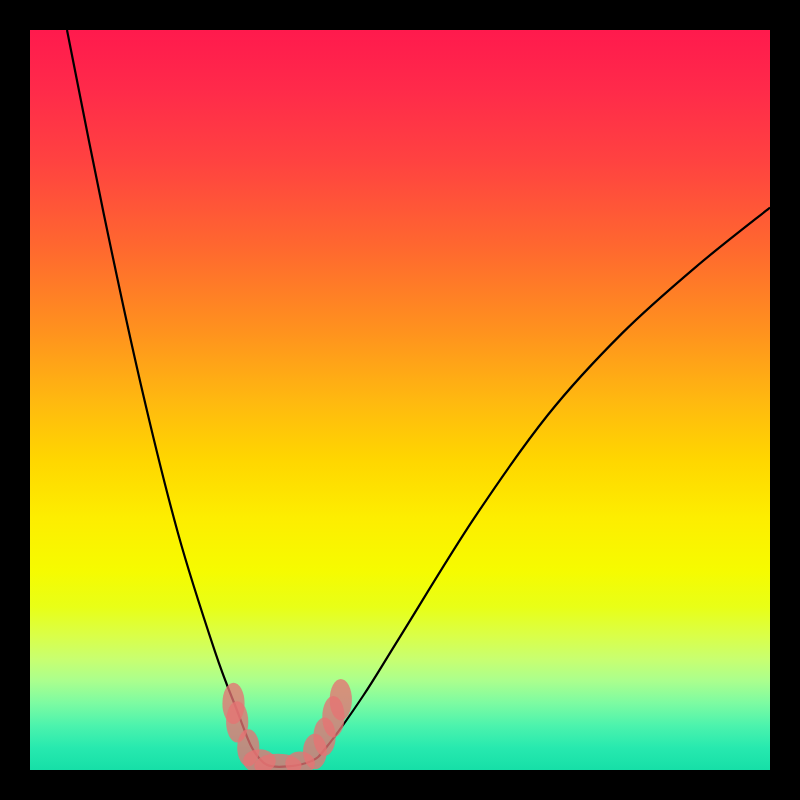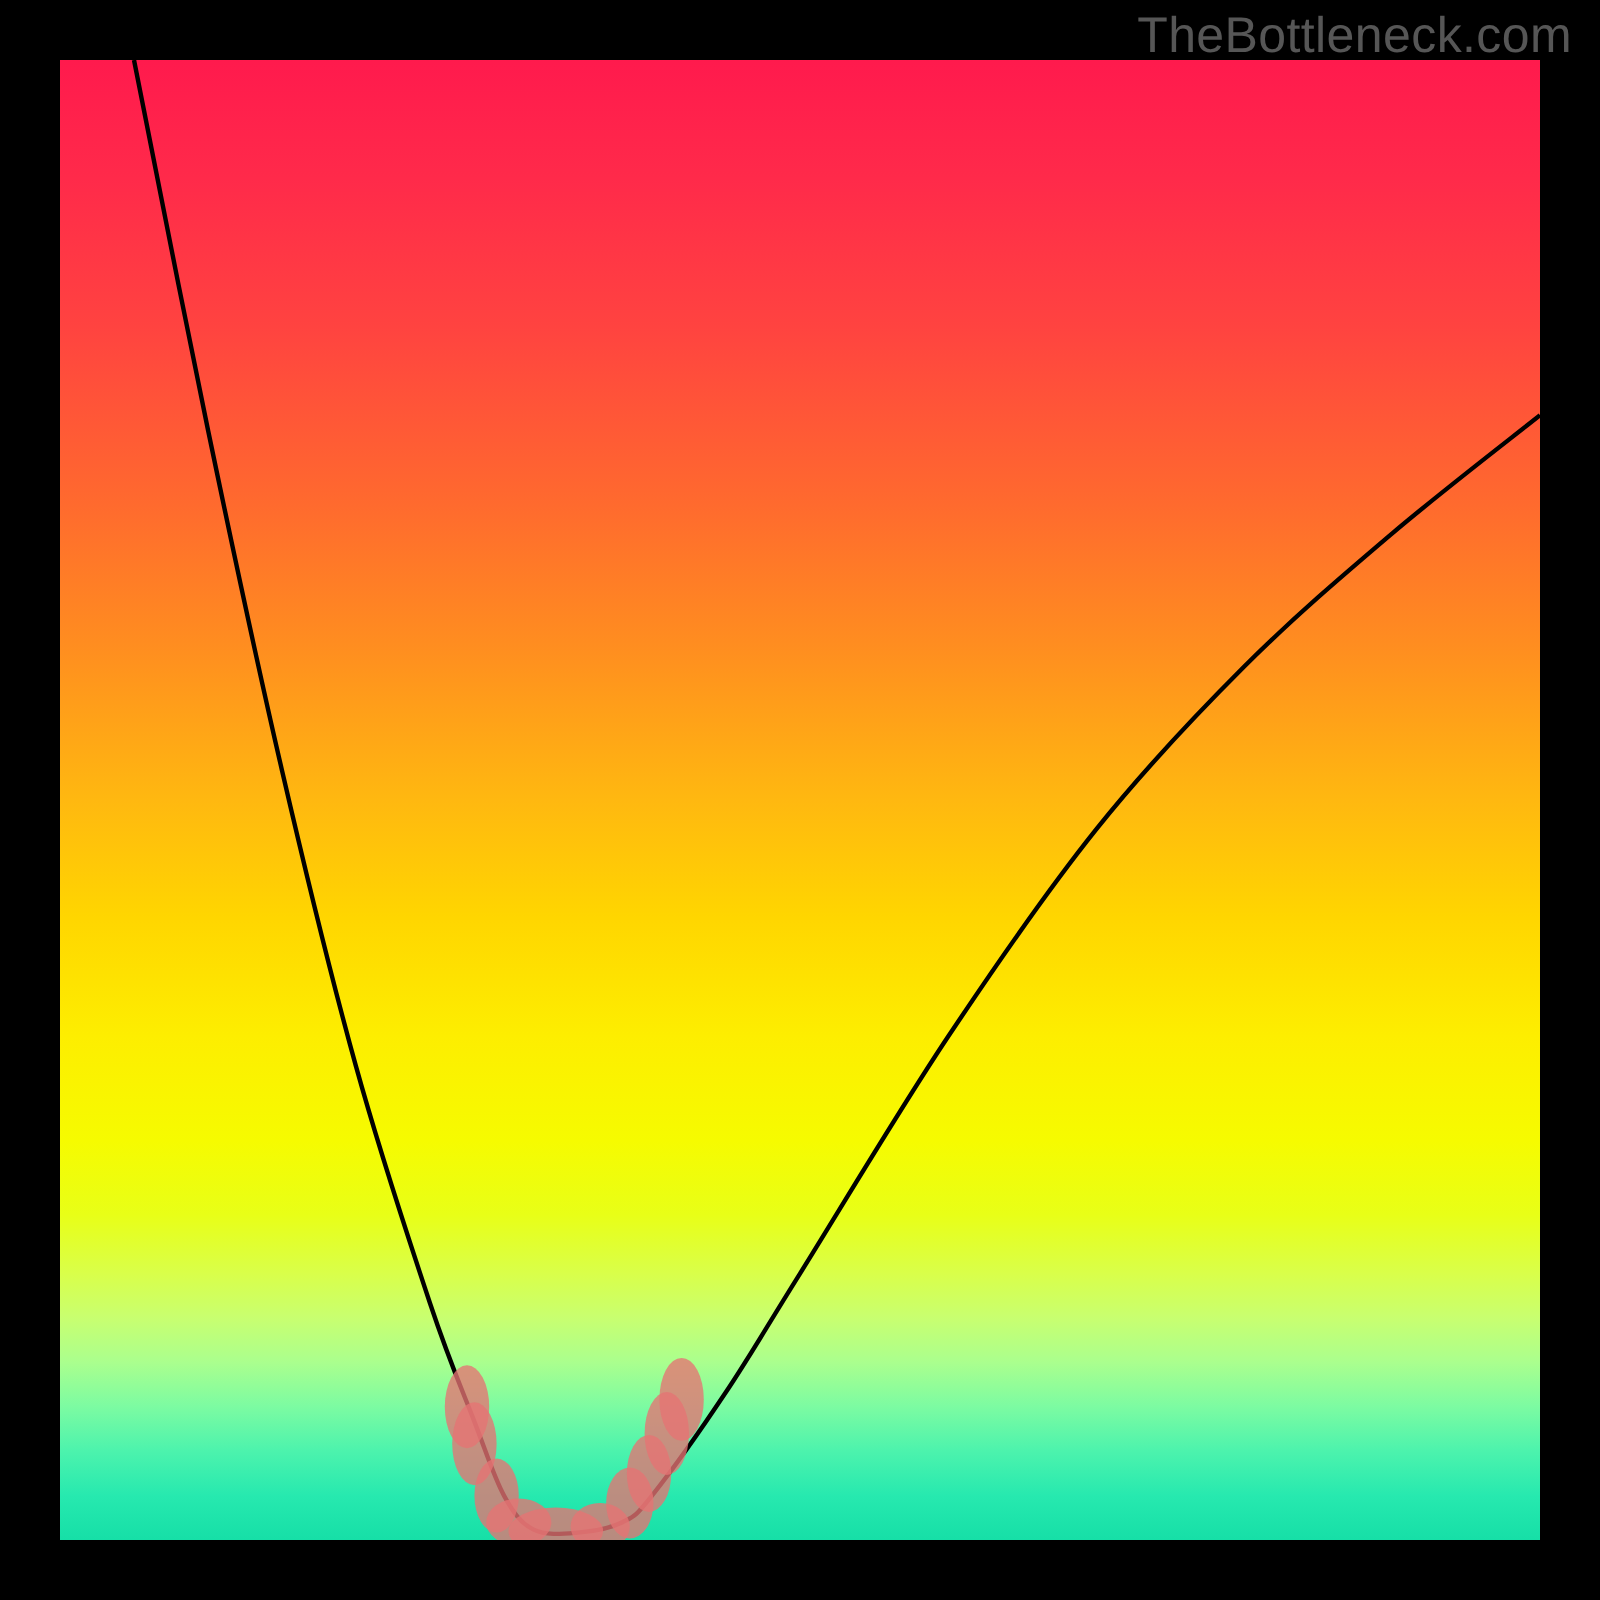--- a/index.html
+++ b/index.html
@@ -76,21 +76,20 @@
   }
   .marker {
     fill: #e57373;
     fill-opacity: 0.78;
   }
 </style>
 </head>
 <body>
 
 <div class="frame">
-  <div class="watermark">TheBottleneck.com</div>
 
   <div class="plot">
     <div class="heatmap"></div>
     <svg viewBox="0 0 740 740" preserveAspectRatio="none">
       <path id="curvePath" class="curve" d="M 37.00 0.00 C 43.17 30.83, 61.67 125.80, 74.00 185.00 C 86.33 244.20, 98.67 302.17, 111.00 355.20 C 123.33 408.23, 135.67 458.80, 148.00 503.20 C 160.33 547.60, 175.13 592.00, 185.00 621.60 C 194.87 651.20, 201.03 664.77, 207.20 680.80 C 213.37 696.83, 217.07 708.80, 222.00 717.80 C 226.93 726.80, 230.63 731.74, 236.80 734.82 C 242.97 737.90, 251.60 736.92, 259.00 736.30 C 266.40 735.68, 275.03 734.20, 281.20 731.12 C 287.37 728.04, 287.37 728.65, 296.00 717.80 C 304.63 706.95, 320.67 684.50, 333.00 666.00 C 345.33 647.50, 351.50 636.40, 370.00 606.80 C 388.50 577.20, 419.33 525.40, 444.00 488.40 C 468.67 451.40, 493.33 415.63, 518.00 384.80 C 542.67 353.97, 567.33 328.07, 592.00 303.40 C 616.67 278.73, 641.33 257.77, 666.00 236.80 C 690.67 215.83, 727.67 187.47, 740.00 177.60"></path>
       <g id="markersGroup">
           <ellipse class="marker" cx="203.50" cy="673.40" rx="11.10" ry="20.72"></ellipse>
           <ellipse class="marker" cx="207.20" cy="691.90" rx="11.10" ry="20.72"></ellipse>
           <ellipse class="marker" cx="218.30" cy="717.80" rx="11.10" ry="18.50"></ellipse>
           <ellipse class="marker" cx="229.40" cy="731.12" rx="16.28" ry="11.84"></ellipse>

